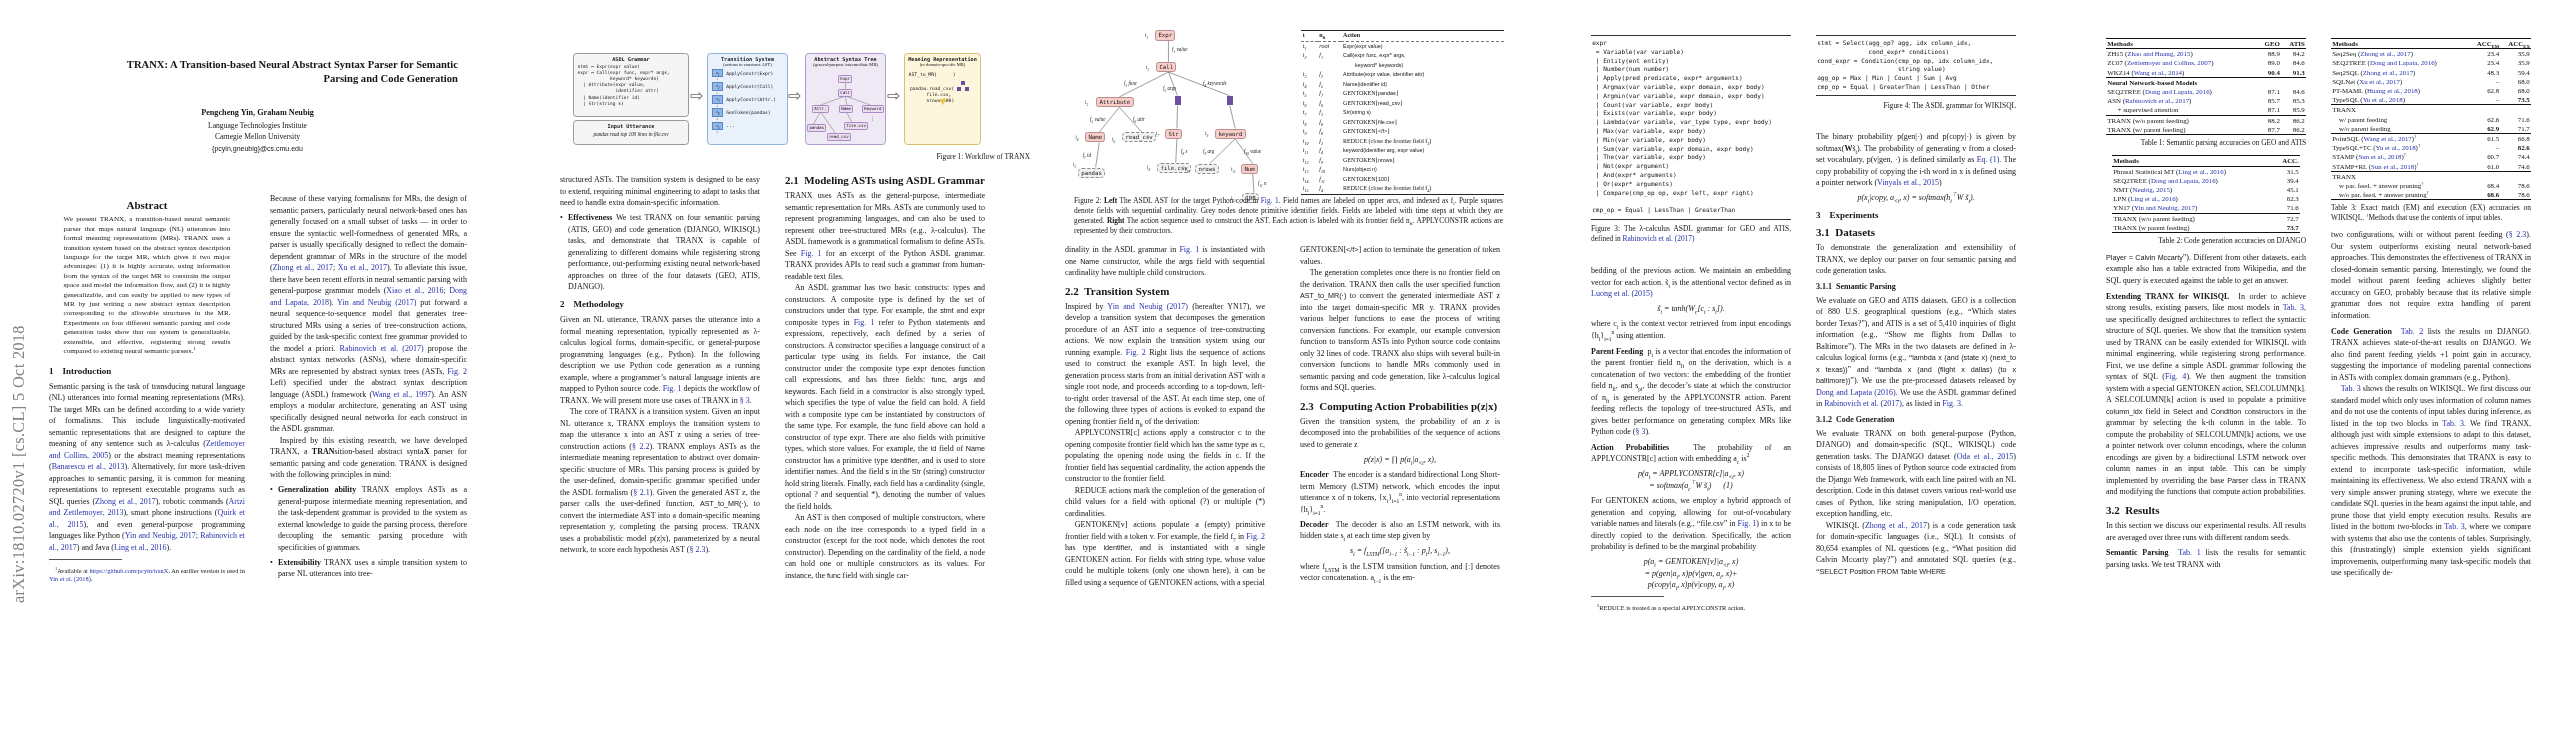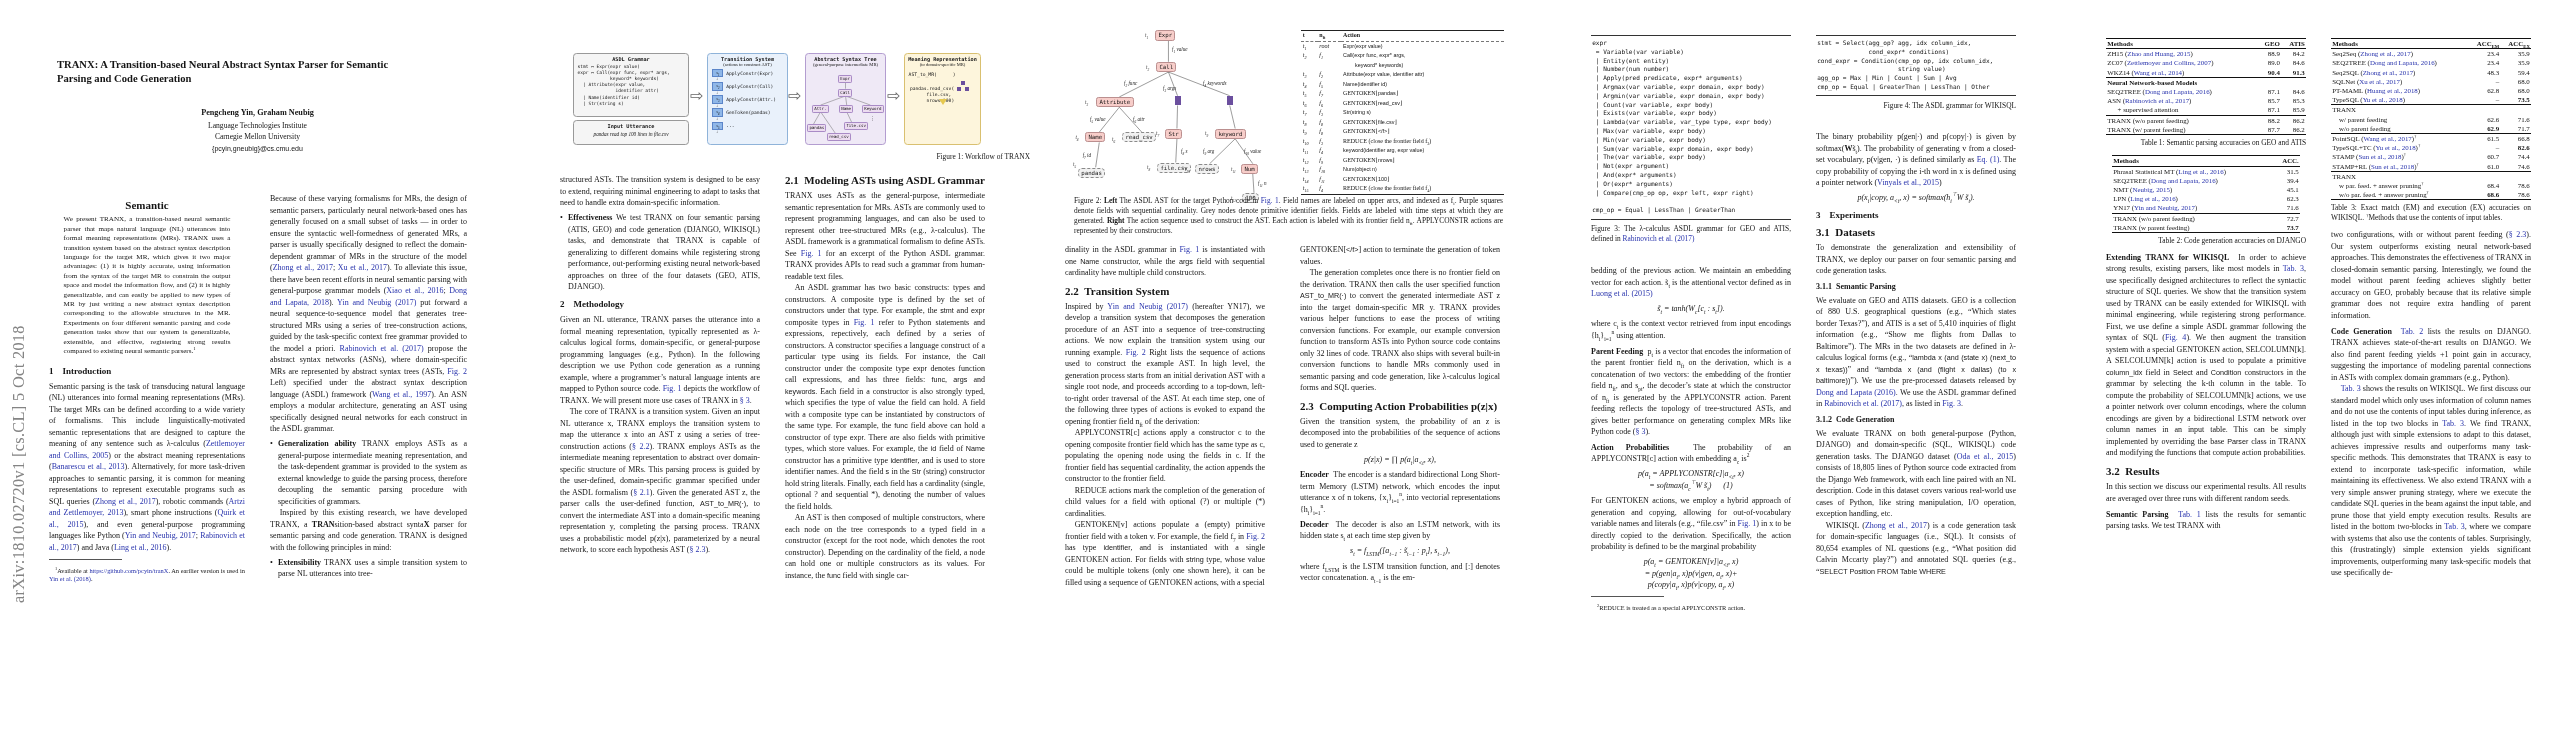--- a/index.html
+++ b/index.html
@@ -77,51 +77,51 @@
   .tbl{border-collapse:collapse;font-size:6.9px;line-height:9.2px;width:100%;
        border-top:0.9px solid #111;border-bottom:0.9px solid #111;margin:0 0 3px 0;}
   .tbl td{padding:0 1.2px;vertical-align:top;}
   .tbl tr.hd td{border-bottom:0.5px solid #111;font-weight:bold;}
   .tbl tr.rt td{border-top:0.5px solid #111;}
   .tbl td.num{text-align:right;white-space:nowrap;}
 
   .banner{position:absolute;left:8.5px;top:238px;height:365px;writing-mode:vertical-rl;
           transform:rotate(180deg);font-size:16.4px;color:#848484;letter-spacing:0.3px;white-space:nowrap;
           font-family:"Liberation Serif",serif;}
-  .title{position:absolute;left:57px;width:401px;text-align:left;font-weight:bold;font-size:10.6px;line-height:14px;}
+  .title{position:absolute;left:57px;width:401px;text-align:right;font-weight:bold;font-size:10.6px;line-height:14px;}
   .authors{position:absolute;left:57px;width:401px;text-align:center;}
   svg.edges{position:absolute;left:0;top:0;overflow:visible;}
 </style>
 </head>
 <body>
 
 <div id="canvas">
 
   <div class="page" id="pg1">
     <div class="banner">arXiv:1810.02720v1  [cs.CL]  5 Oct 2018</div>
     <div class="title" style="top:58px">TRANX: A Transition-based Neural Abstract Syntax Parser for Semantic</div>
     <div class="title" style="top:72px">Parsing and Code Generation</div>
     <div class="authors" style="top:108px;font-weight:bold;font-size:8.2px">Pengcheng Yin, Graham Neubig</div>
     <div class="authors" style="top:121px;font-size:7.6px">Language Technologies Institute</div>
     <div class="authors" style="top:132px;font-size:7.6px">Carnegie Mellon University</div>
     <div class="authors code" style="top:145px;font-size:7px">{pcyin,gneubig}@cs.cmu.edu</div>
 
     <div class="col" style="left:49px;top:193px;width:196px">
-      <div class="h2s" style="text-align:center">Semantic</div>
+      <div class="h2s" style="text-align:center">Abstract</div>
       <p class="para noind" style="margin:0 14.6px;font-size:7.1px;line-height:9.4px">We present TRANX, a transition-based neural semantic parser that maps natural language (NL) utterances into formal meaning representations (MRs). TRANX uses a transition system based on the abstract syntax description language for the target MR, which gives it two major advantages: (1) it is highly accurate, using information from the syntax of the target MR to constrain the output space and model the information flow, and (2) it is highly generalizable, and can easily be applied to new types of MR by just writing a new abstract syntax description corresponding to the allowable structures in the MR. Experiments on four different semantic parsing and code generation tasks show that our system is generalizable, extensible, and effective, registering strong results compared to existing neural semantic parsers.<sup>1</sup></p>
       <div class="h1s" style="margin-top:9.7px">1 Introduction</div>
       <p class="para noind">Semantic parsing is the task of transducing natural language (NL) utterances into formal meaning representations (MRs). The target MRs can be defined according to a wide variety of formalisms. This include linguistically-motivated semantic representations that are designed to capture the meaning of any sentence such as λ-calculus (<span class="ref">Zettlemoyer and Collins, 2005</span>) or the abstract meaning representations (<span class="ref">Banarescu et al., 2013</span>). Alternatively, for more task-driven approaches to semantic parsing, it is common for meaning representations to represent executable programs such as SQL queries (<span class="ref">Zhong et al., 2017</span>), robotic commands (<span class="ref">Artzi and Zettlemoyer, 2013</span>), smart phone instructions (<span class="ref">Quirk et al., 2015</span>), and even general-purpose programming languages like Python (<span class="ref">Yin and Neubig, 2017</span>; <span class="ref">Rabinovich et al., 2017</span>) and Java (<span class="ref">Ling et al., 2016</span>).</p>
       <hr class="fnrule">
       <p class="fnote"><sup>1</sup>Available at <span class="ref">https://github.com/pcyin/tranX</span>. An earilier version is used in <span class="ref">Yin et al. (2018)</span>.</p>
     </div>
 
     <div class="col" style="left:270px;top:193px;width:197px">
       <p class="para noind">Because of these varying formalisms for MRs, the design of semantic parsers, particularly neural network-based ones has generally focused on a small subset of tasks — in order to ensure the syntactic well-formedness of generated MRs, a parser is usually specifically designed to reflect the domain-dependent grammar of MRs in the structure of the model (<span class="ref">Zhong et al., 2017</span>; <span class="ref">Xu et al., 2017</span>). To alleviate this issue, there have been recent efforts in neural semantic parsing with general-purpose grammar models (<span class="ref">Xiao et al., 2016</span>; <span class="ref">Dong and Lapata, 2018</span>). <span class="ref">Yin and Neubig (2017)</span> put forward a neural sequence-to-sequence model that generates tree-structured MRs using a series of tree-construction actions, guided by the task-specific context free grammar provided to the model a priori. <span class="ref">Rabinovich et al. (2017)</span> propose the abstract syntax networks (ASNs), where domain-specific MRs are represented by abstract syntax trees (ASTs, <span class="ref">Fig. 2</span> Left) specified under the abstract syntax description language (ASDL) framework (<span class="ref">Wang et al., 1997</span>). An ASN employs a modular architecture, generating an AST using specifically designed neural networks for each construct in the ASDL grammar.</p>
+      <p class="para">Inspired by this existing research, we have developed TRANX, a <b>TRAN</b>sition-based abstract synta<b>X</b> parser for semantic parsing and code generation. TRANX is designed with the following principles in mind:</p>
       <p class="para bul"><b>Generalization ability</b> <span>TRANX employs ASTs as a general-purpose intermediate meaning representation, and the task-dependent grammar is provided to the system as external knowledge to guide the parsing process, therefore decoupling the semantic parsing procedure with specificities of grammars.</span></p>
-      <p class="para">Inspired by this existing research, we have developed TRANX, a <b>TRAN</b>sition-based abstract synta<b>X</b> parser for semantic parsing and code generation. TRANX is designed with the following principles in mind:</p>
       <p class="para bul"><b>Extensibility</b> <span>TRANX uses a simple transition system to parse NL utterances into tree-</span></p>
     </div>
   </div>
 
   <div class="page" id="pg2">
     <div>
 
       <div class="fbox" style="left:58px;top:53px;width:114px;height:62px">
         <div class="bt">ASDL Grammar</div>
         <div class="gmini">stmt ↦ Expr(expr value)
@@ -583,20 +583,21 @@
               <td class="num">72.7</td>
             </tr>
 
             <tr>
               <td>TRANX (w parent feeding)</td>
               <td class="num"><b>73.7</b></td>
             </tr>
           </tbody>
       </table>
       <div class="cap capc" style="margin:1.2px 0 6px">Table 2: Code generation accuracies on DJANGO</div>
+      <p class="para cont"><span class="code">Player = Calvin Mccarty</span>”). Different from other datasets, each example also has a table extracted from Wikipedia, and the SQL query is executed against the table to get an answer.</p>
       <p class="para noind" style="margin-top:4.3px"><b>Extending TRANX for WIKISQL</b>&nbsp;&nbsp;<span>In order to achieve strong results, existing parsers, like most models in <span class="ref">Tab. 3</span>, use specifically designed architectures to reflect the syntactic structure of SQL queries. We show that the transition system used by TRANX can be easily extended for WIKISQL with minimal engineering, while registering strong performance. First, we use define a simple ASDL grammar following the syntax of SQL (<span class="ref">Fig. 4</span>). We then augment the transition system with a special GENTOKEN action, SELCOLUMN[k]. A SELCOLUMN[k] action is used to populate a primitive <span class="code">column_idx</span> field in <span class="code">Select</span> and <span class="code">Condition</span> constructors in the grammar by selecting the k-th column in the table. To compute the probability of SELCOLUMN[k] actions, we use a pointer network over column encodings, where the column encodings are given by a bidirectional LSTM network over column names in an input table. This can be simply implemented by overriding the base <span class="code">Parser</span> class in TRANX and modifying the functions that compute action probabilities.</span></p>
       <div class="h2s">3.2 Results</div>
       <p class="para noind">In this section we discuss our experimental results. All results are averaged over three runs with different random seeds.</p>
       <p class="para noind" style="margin-top:4.3px"><b>Semantic Parsing</b>&nbsp;&nbsp;<span><span class="ref">Tab. 1</span> lists the results for semantic parsing tasks. We test TRANX with</span></p>
     </div>
 
     <div class="col" style="left:270px;top:38px">
       <table class="tbl">
         <tbody>
           <tr class="hd">

